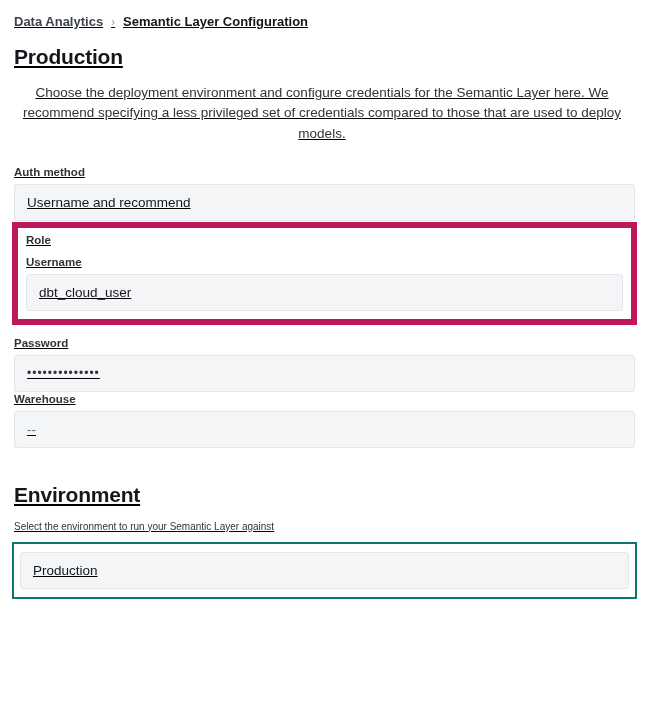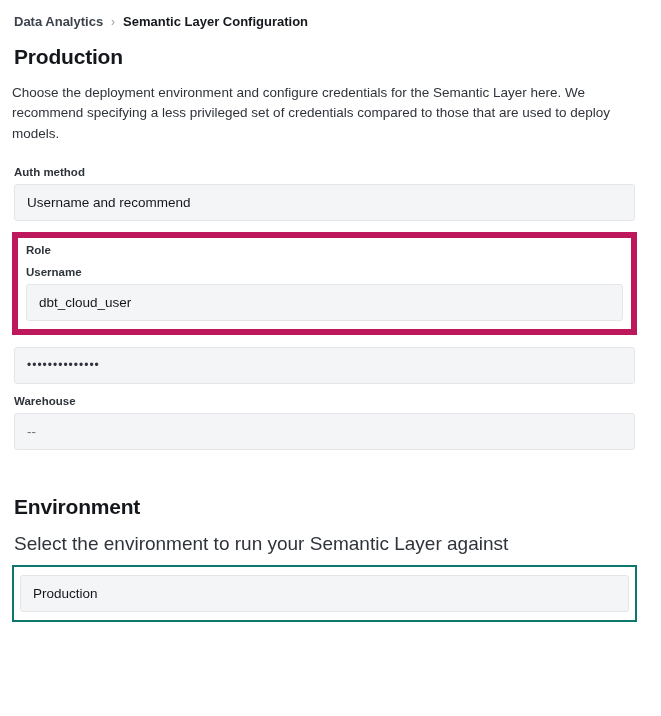--- a/index.html
+++ b/index.html
@@ -11,20 +11,21 @@
   }
   #page {
     position: relative;
     width: 661px;
     height: 716px;
     background: #ffffff;
     overflow: hidden;
   }
   .content {
     padding: 14px 24px 0 12px;
+    text-decoration: underline;
   }
 
   
   .breadcrumb {
     display: flex;
     align-items: center;
     gap: 8px;
     font-size: 13px;
     font-weight: bold;
     color: #2b3038;
@@ -49,27 +50,28 @@
     font-size: 21px;
     font-weight: bold;
     color: #14171c;
     margin: 0 0 14px 2px;
     letter-spacing: -0.2px;
   }
   .section-desc {
     font-size: 13.5px;
     line-height: 1.5;
     color: #2f343b;
-    margin: 0 0 22px 0;
+    margin: 0 0 22px 10px;
     max-width: 600px;
+    text-align: center;
   }
 
   
   .field {
-    margin-bottom: 11px;
+    margin-bottom: 1px;
     padding: 0 2px;
   }
   .field-label {
     font-size: 11.5px;
     font-weight: bold;
     color: #2f343b;
     margin-bottom: 6px;
     display: block;
   }
   .field-box {
@@ -96,21 +98,21 @@
     border: 6px solid #be185d;
     padding: 6px 6px 2px 6px;
     margin: 0 0 12px 0;
   }
   .highlight .field { margin-bottom: 10px; }
   .highlight .field:last-child { margin-bottom: 6px; }
 
   .spacer-lg { height: 34px; }
 
   .env-desc {
-    font-size: 19px;
+    font-size: 10px;
     color: #2f343b;
     margin: 0 0 10px 2px;
   }
   .highlight-env {
     border: 2px solid #0f766e;
     padding: 8px 6px;
     margin: 0;
   }
 </style>
 </head>
@@ -137,20 +139,21 @@
       <div class="field">
         <span class="field-label">Role</span>
       </div>
       <div class="field">
         <span class="field-label">Username</span>
         <div class="field-box">dbt_cloud_user</div>
       </div>
     </div>
 
     <div class="field">
+      <span class="field-label">Password</span>
       <div class="field-box password">••••••••••••••</div>
     </div>
 
     <div class="field">
       <span class="field-label">Warehouse</span>
       <div class="field-box muted">--</div>
     </div>
 
     <div class="spacer-lg"></div>
 

